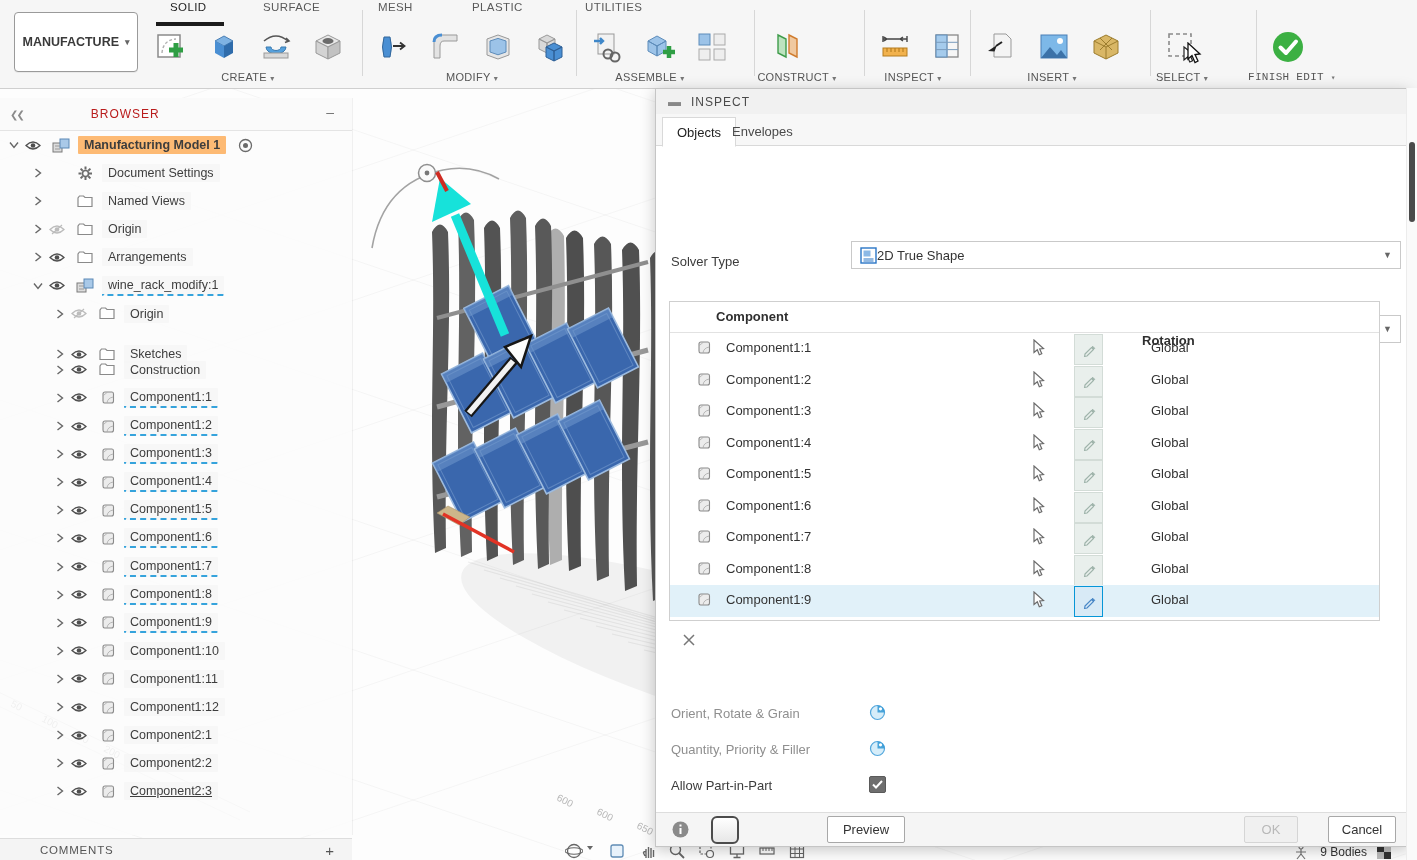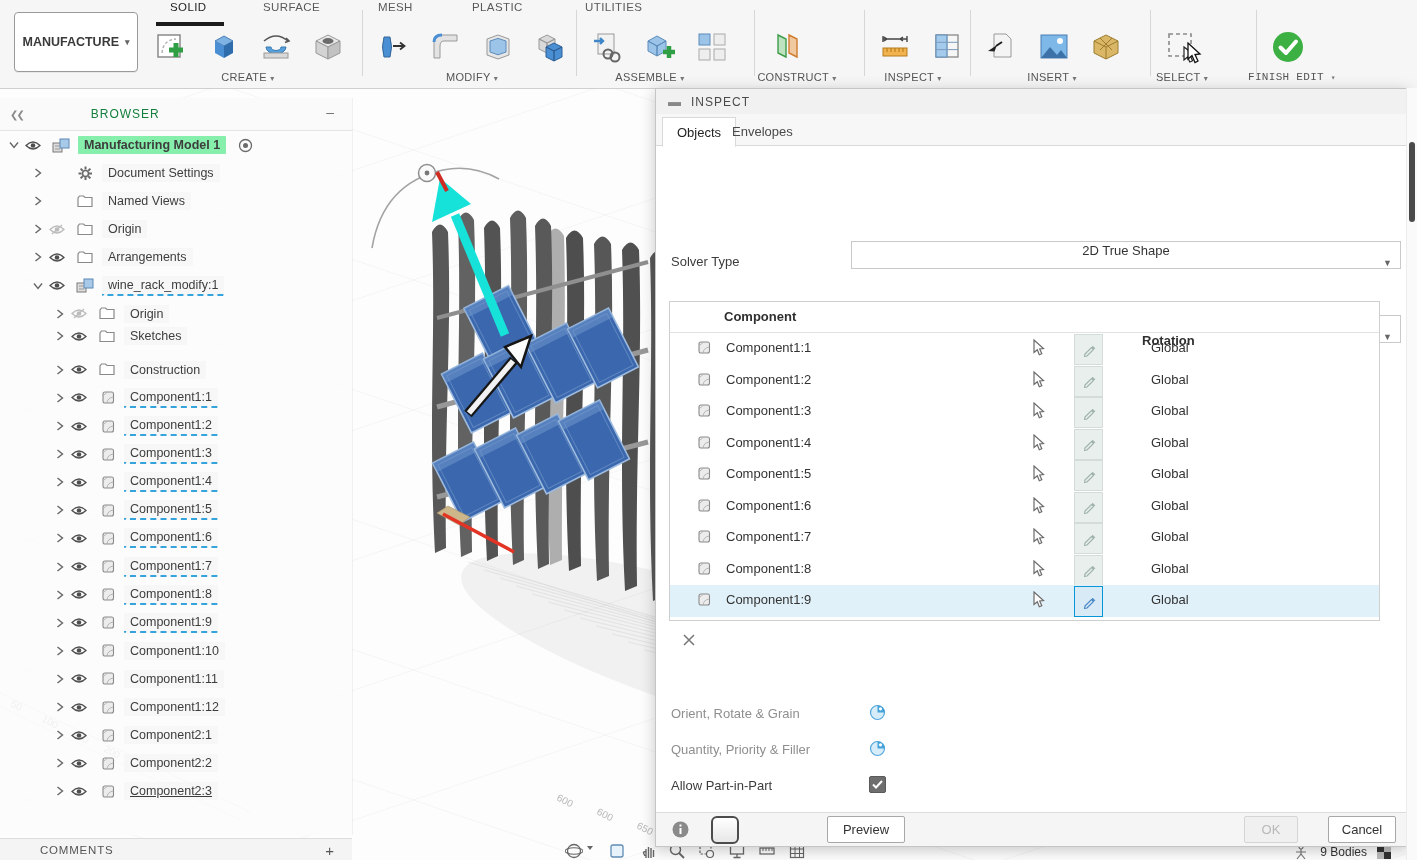--- a/index.html
+++ b/index.html
@@ -17,55 +17,55 @@
   .tb-group-label .car{font-size:8px;color:#777;}
   .tb-icon{position:absolute;top:26px;width:40px;height:42px;display:flex;align-items:center;justify-content:center;}
   .tb-sep{position:absolute;top:10px;width:1px;height:66px;background:#d7d7d7;}
   #toolbar-cursor{position:absolute;z-index:60;}
   
   #viewport{position:absolute;left:0;top:88px;width:1417px;height:772px;background:#fdfdfd;}
   
   #browser{position:absolute;left:0;top:98px;width:352px;height:737px;background:rgba(252,252,252,0.86);z-index:20;box-shadow:1px 0 0 rgba(0,0,0,0.05);}
   #browser-header{position:absolute;left:0;top:0;width:100%;height:32px;background:rgba(250,250,250,0.9);border-bottom:1px solid #e4e4e4;display:flex;align-items:center;}
   #browser-header .collapse{margin-left:10px;color:#8a8a8a;font-size:10px;letter-spacing:-2px;}
-  #browser-header .title{margin-left:24px;font-size:12px;letter-spacing:1px;color:#15803d;padding-left:44px;}
+  #browser-header .title{margin-left:24px;font-size:12px;letter-spacing:1px;color:#b91c1c;padding-left:44px;}
   #browser-header .minimize{position:absolute;right:18px;top:6px;color:#777;font-size:14px;}
   #tree{position:absolute;left:0;top:34px;width:100%;}
   .tree-row{position:absolute;height:26px;display:flex;align-items:center;white-space:nowrap;}
   .tree-row .caret{width:16px;display:inline-flex;justify-content:center;color:#666;}
   .tree-row .sp{display:inline-flex;align-items:center;justify-content:center;width:22px;height:18px;margin-right:6px;}
   .tree-label{font-size:12.5px;color:#3d3d3d;background:rgba(246,246,246,0.85);padding:2px 6px;border-radius:1px;}
-  .tree-label.bold{font-weight:bold;background:#86efac;text-align:right;}
+  .tree-label.bold{font-weight:bold;background:#fdba74;text-align:right;}
   .tree-label.sel{border-bottom:2px dashed #35a3dc;}
   
   #comments-bar{position:absolute;left:0;top:838px;width:352px;height:22px;background:#f4f4f4;border-top:1px solid #ddd;z-index:25;display:flex;align-items:center;}
   #comments-bar .lbl{margin-left:40px;font-size:11.5px;letter-spacing:.8px;color:#555;}
   #comments-bar .plus{position:absolute;right:18px;font-size:15px;color:#555;}
   #navbar{position:absolute;left:0;top:840px;width:1417px;height:20px;z-index:22;}
   #status-right{position:absolute;right:25px;top:844px;z-index:23;display:flex;align-items:center;gap:10px;font-size:12px;color:#333;}
   
   #dialog{position:absolute;left:655px;top:88px;width:752px;height:757px;background:#fff;border:1px solid #c5c5c5;box-shadow:0 3px 14px rgba(0,0,0,.22);z-index:50;}
   .dlg-header{position:absolute;left:0;top:0;width:100%;height:25px;background:#f1f1f1;border-bottom:1px solid #ddd;display:flex;align-items:center;}
   .dlg-header .grip{margin-left:12px;color:#888;font-size:13px;}
   .dlg-header .dlg-title{margin-left:10px;font-size:12px;letter-spacing:1px;color:#4a4a4a;}
   .dlg-tabs{position:absolute;left:0;top:25px;width:100%;height:31px;background:#f7f7f7;border-bottom:1px solid #d9d9d9;}
   .dlg-tab{position:absolute;top:3px;height:28px;padding:0 14px;display:flex;align-items:center;font-size:13px;color:#4a4a4a;}
   .dlg-tab.active{background:#fff;border:1px solid #d9d9d9;border-bottom:1px solid #fff;color:#222;}
   .frow{position:absolute;left:15px;display:flex;align-items:flex-end;}
   .flabel{width:180px;font-size:13px;color:#3c3c3c;}
   .flabel.dim{color:#8f8f8f;}
-  .dropdown{width:532px;height:26px;border:1px solid #c9c9c9;background:#fff;display:flex;align-items:center;padding:0 8px;font-size:13px;color:#333;flex-direction:column;}
+  .dropdown{width:532px;height:26px;border:1px solid #c9c9c9;background:#fff;display:flex;align-items:center;padding:0 8px;font-size:13px;color:#333;}
   .dropdown .caret{margin-left:auto;font-size:9px;color:#666;}
   .chip{height:24px;border:1px solid #0696d7;background:#d2ebf6;display:flex;align-items:center;gap:5px;padding:0 10px 0 6px;font-size:13px;color:#1c1c1c;}
   .clear-x{margin-left:14px;display:flex;align-items:center;}
   .checkbox{width:15px;height:15px;background:#6e6e6e;border:1px solid #5a5a5a;border-radius:2px;display:flex;align-items:center;justify-content:center;}
   
   #obj-table{position:absolute;left:13px;top:212px;width:709px;height:318px;border:1px solid #cfcfcf;background:#fff;}
   #obj-table .thead{position:absolute;top:0;left:0;width:100%;height:30px;border-bottom:1px solid #e2e2e2;font-weight:bold;font-size:13px;color:#2f2f2f;}
-  #obj-table .th1{position:absolute;left:54px;top:7px;}
+  #obj-table .th1{position:absolute;left:46px;top:7px;}
   #obj-table .th2{position:absolute;left:472px;top:7px;margin-top:24px;}
   .trow{position:absolute;left:0;width:100%;height:31.5px;}
   .trow.sel{background:#e1f1f9;}
   .trow .bicon{position:absolute;left:26px;top:7px;}
   .trow .tname{position:absolute;left:56px;top:7px;font-size:13px;color:#333;}
   .trow .tcur{position:absolute;left:362px;top:6px;}
   .trow .pencil{position:absolute;left:404px;top:1px;width:27px;height:29px;background:#e9efec;border:1px solid #d3dcd7;display:flex;align-items:center;justify-content:center;}
   .trow.sel .pencil{background:#d8eaf6;border:1px solid #0696d7;}
   .trow .trot{position:absolute;left:481px;top:7px;font-size:13px;color:#333;}
   #tbl-clear{position:absolute;left:27px;top:543px;}
@@ -512,21 +512,21 @@
               <path d="M3,10 L13,1" stroke="#bcbcbc" stroke-width="1.2"></path>
             </svg>
           </span>
           <span class="sp">
             <svg width="16" height="13" viewBox="0 0 16 13">
               <path d="M1,3 L1,11.5 L15,11.5 L15,2.5 L8,2.5 L6.5,1 L2.5,1 Z" fill="#fff" stroke="#8a8a8a" stroke-width="1.2"></path>
             </svg>
           </span>
           <span class="tree-label">Origin</span>
         </div>
-        <div class="tree-row" style="top: 191px; left: 52px;">
+        <div class="tree-row" style="top: 209px; left: 52px;">
           <span class="caret">
             <svg width="8" height="10" viewBox="0 0 8 10">
               <path d="M1.5,1 L6.5,5 L1.5,9" fill="none" stroke="#666" stroke-width="1.4"></path>
             </svg>
           </span>
           <span class="sp">
             <svg width="16" height="11" viewBox="0 0 16 11">
               <path d="M1,5.5 Q8,-1.5 15,5.5 Q8,12.5 1,5.5 Z" fill="none" stroke="#4f4f4f" stroke-width="1.3"></path>
               <circle cx="8" cy="5.5" r="2.3" fill="#4f4f4f"></circle>
             </svg>

